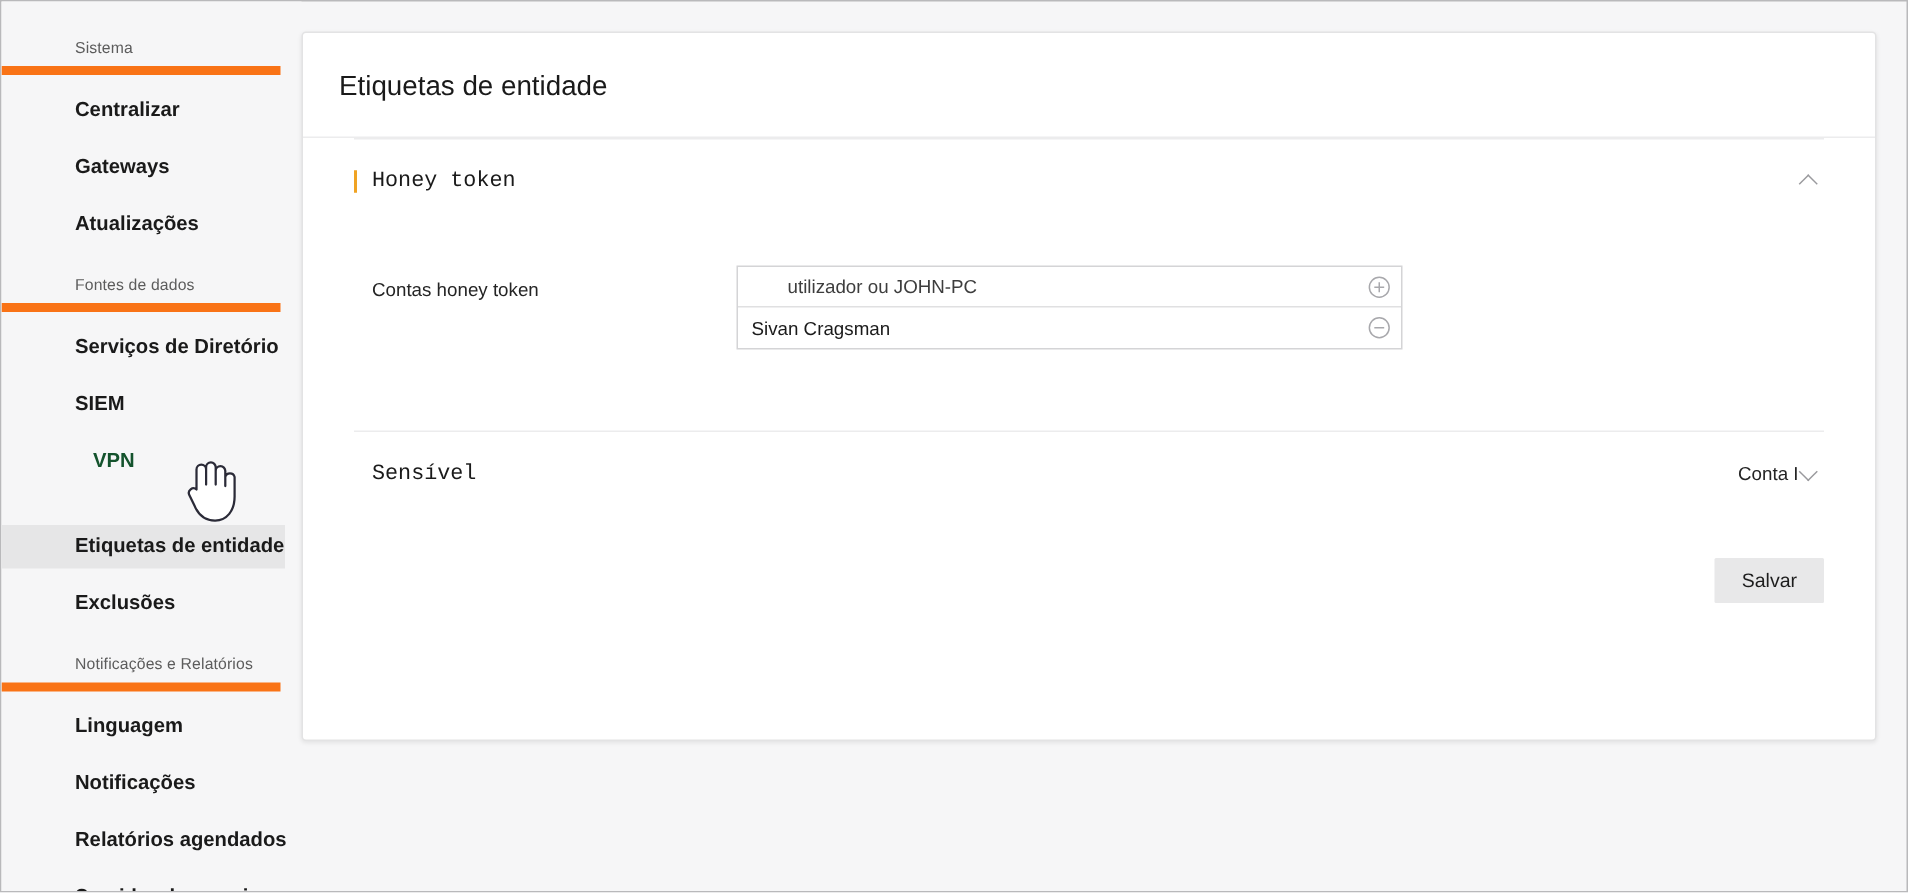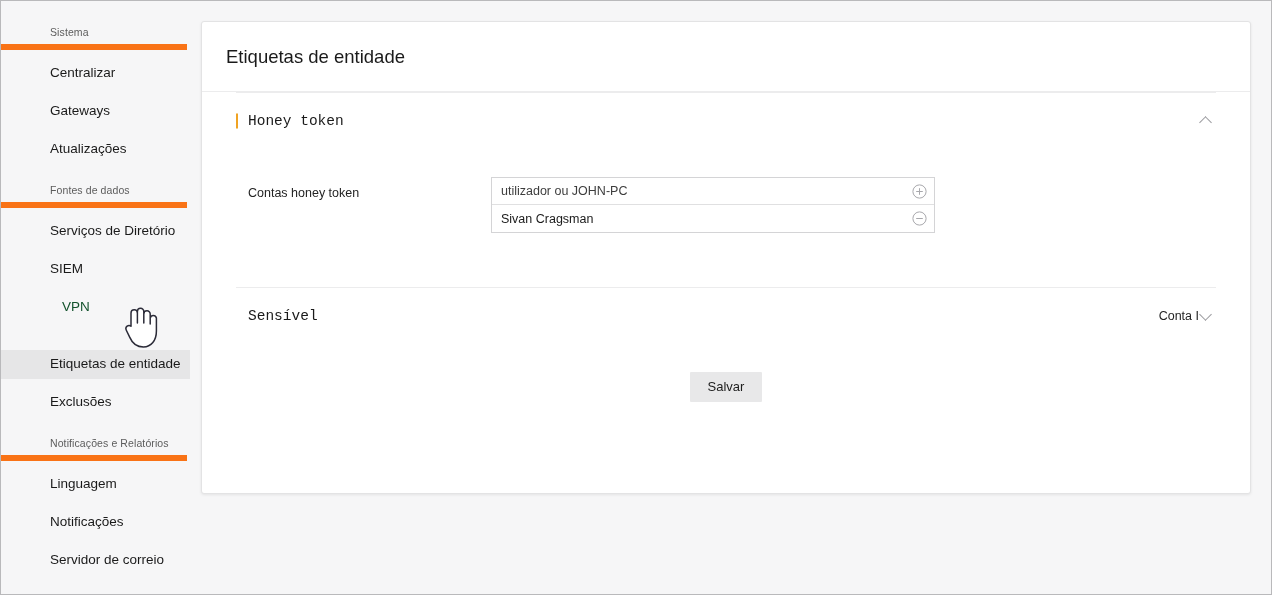--- a/index.html
+++ b/index.html
@@ -55,20 +55,21 @@
   .nav-item {
     position: relative;
     display: block;
     font-size: 13.5px;
     color: #1a1a1a;
     line-height: 18px;
     padding: 5px 10px 6px 49px;
     margin-top: 9px;
     white-space: nowrap;
     cursor: pointer;
+    font-weight: bold;
   }
   .nav-item.disabled { color: #14532d; margin-left: 12px; }
   .nav-item.selected {
     background: #e6e6e7;
     margin-right: 11px;
   }
 
   .group-gap { height: 17px; }
 
   
@@ -212,20 +213,21 @@
   .token-input {
     flex: 1;
     border: none;
     outline: none;
     font-family: "Liberation Sans", sans-serif;
     font-size: 12.5px;
     color: #0369a1;
     background: transparent;
     padding: 0;
     height: 18px;
+    margin-left: 24px;
   }
   .token-input::placeholder { color: #3d3d3d; opacity: 1; }
   .token-text {
     flex: 1;
     font-size: 12.5px;
     color: #1a1a1a;
     line-height: 18px;
   }
 
   .circ-btn {
@@ -234,21 +236,21 @@
     display: flex;
     align-items: center;
     justify-content: center;
     cursor: pointer;
     flex: 0 0 auto;
     margin-right: 2px;
   }
 
   .footer-row {
     display: flex;
-    justify-content: center;
+    justify-content: flex-end;
     padding: 28px 0 0 0;
   }
   .save-btn {
     min-width: 72px;
     height: 30px;
     padding: 0 18px;
     background: #e8e8e9;
     border: none;
     border-radius: 1px;
     font-family: "Liberation Sans", sans-serif;
@@ -284,20 +286,21 @@
     <div class="nav-group">
       <div class="nav-item selected">Etiquetas de entidade</div>
       <div class="nav-item">Exclusões</div>
     </div>
     <div class="group-gap"></div>
 
     <div class="nav-group">
       <div class="group-header">Notificações e Relatórios</div>
       <div class="nav-item">Linguagem</div>
       <div class="nav-item">Notificações</div>
+      <div class="nav-item">Relatórios agendados</div>
       <div class="nav-item">Servidor de correio</div>
 
     </div>
 
   </nav>
 
   <div class="cursor-hand">
     <svg width="44" height="50" viewBox="0 0 44 50" xmlns="http://www.w3.org/2000/svg">
       <path d="M12 24 V12 a3.2 3.2 0 0 1 6.4 0 V22 V10.5 a3.2 3.2 0 0 1 6.4 0 V22 V13 a3.2 3.2 0 0 1 6.4 0 V23 V17 a3.2 3.2 0 0 1 6.2 0 V30 c0 9.5 -5.2 16 -13 16 c-7.3 0 -11.2 -4 -13.6 -9.6 L7.2 29 a3.1 3.1 0 0 1 4.8 -3.7 Z" fill="#ffffff" stroke="#2b2b38" stroke-width="1.5" stroke-linejoin="round"></path>
     </svg>

